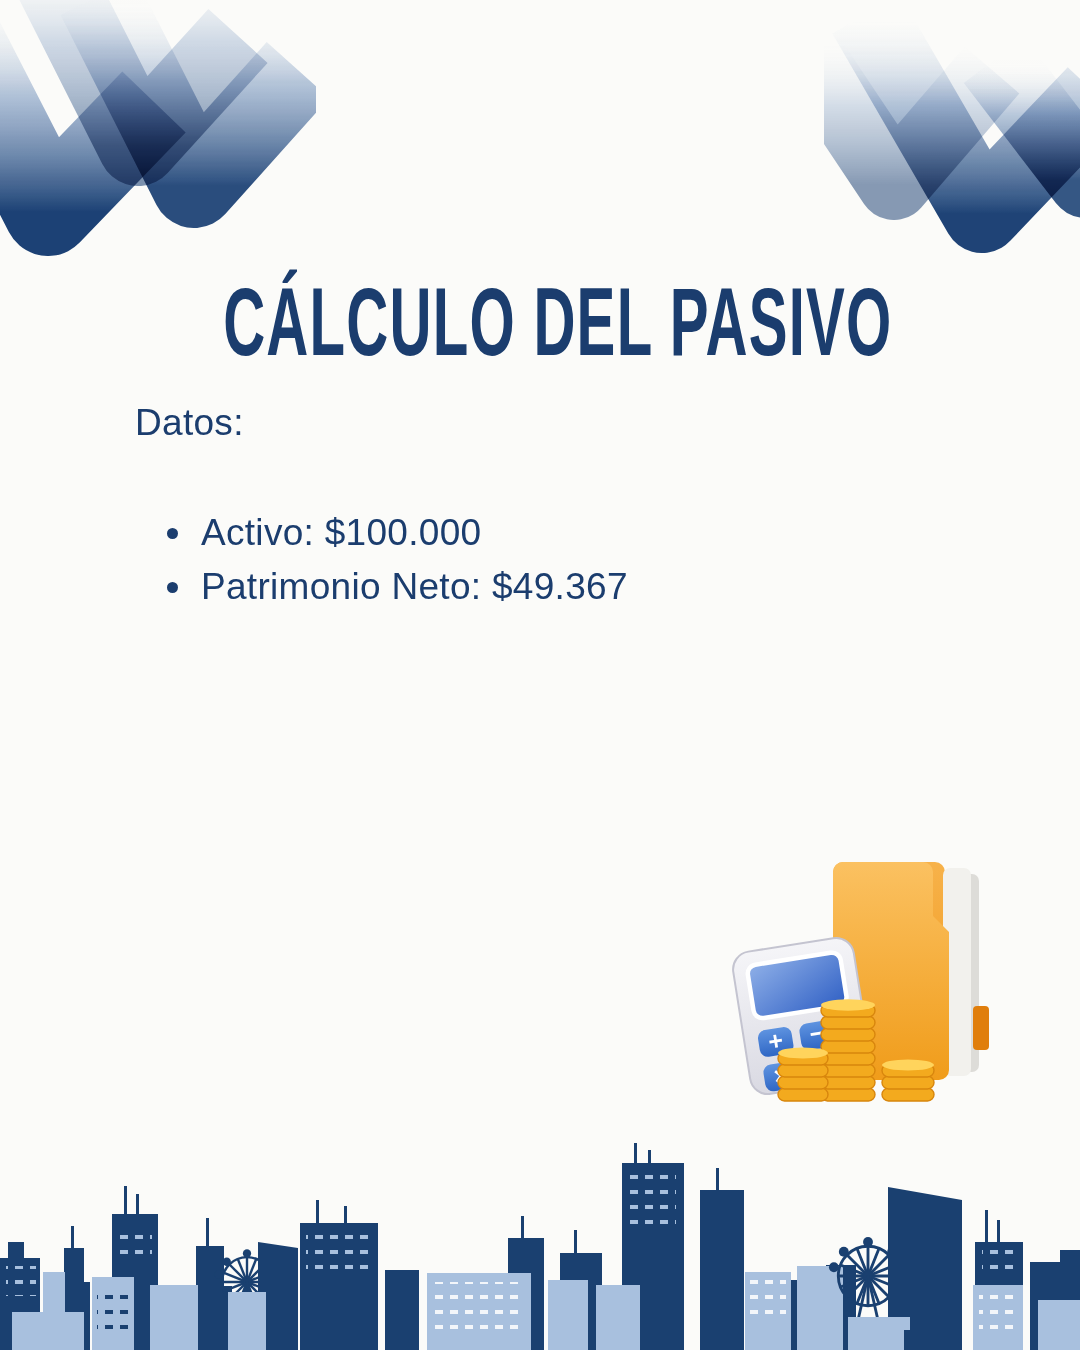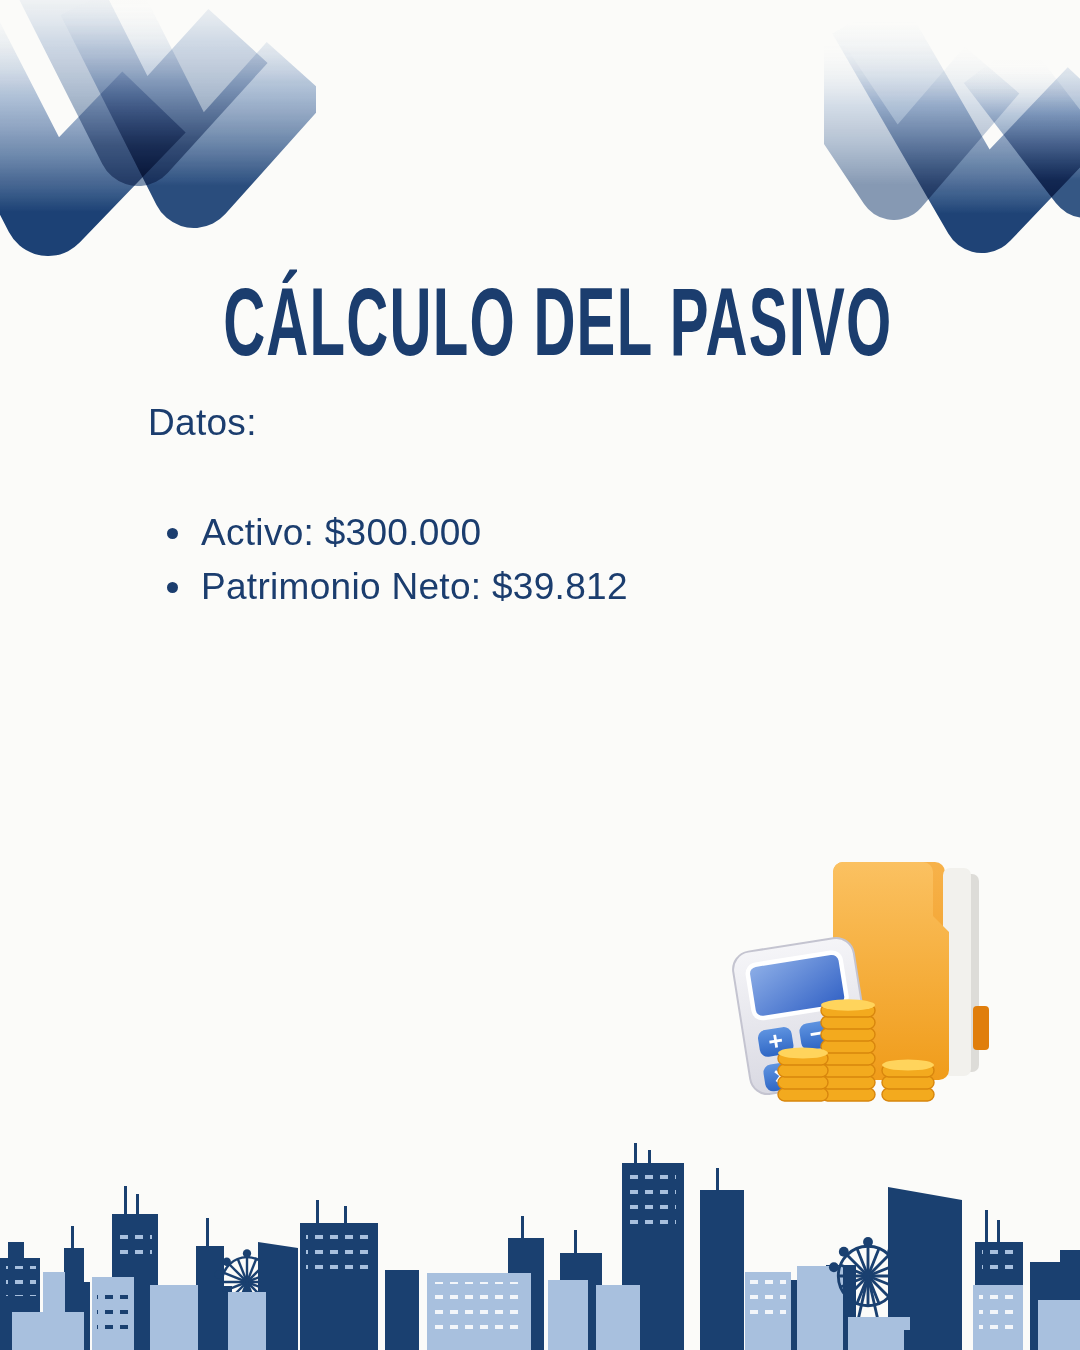--- a/index.html
+++ b/index.html
@@ -13,21 +13,21 @@
   .decor-tl{left:-14px;top:-16px;}
   .decor-tr{right:0;top:22px;}
   .chev{fill:none;stroke:url(#chevGrad);stroke-linejoin:round;stroke-linecap:butt;mix-blend-mode:multiply;}
   .chev2{fill:none;stroke:url(#chevGrad2);stroke-linejoin:round;stroke-linecap:butt;mix-blend-mode:multiply;}
 
   .title{position:absolute;top:266px;left:0;width:100%;margin:0;text-align:center;
     font-weight:700;font-size:97px;letter-spacing:2px;white-space:nowrap;color:var(--navy);}
   .title-inner{display:inline-block;transform:scaleX(.60);transform-origin:center;}
 
   .body-text{font-size:37px;letter-spacing:.3px;color:var(--navy);}
-  .datos{position:absolute;left:135px;top:402px;margin-left:13px;}
+  .datos{position:absolute;left:135px;top:402px;}
   .bullets{position:absolute;left:167px;top:506px;margin:0;padding:0;list-style:none;}
   .bullets li{display:flex;align-items:center;height:54px;}
   .dot{width:11px;height:11px;border-radius:50%;background:var(--navy);margin-right:23px;flex:none;}
   .item-a{position:absolute;left:135px;top:674px;margin:0;}
   .item-b{position:absolute;left:135px;top:780px;width:812px;line-height:54px;margin:0;}
   .jline{text-align:justify;text-align-last:justify;}
 
   .illus{position:absolute;left:705px;top:848px;}
   .paper{fill:var(--paper);}
   .paperShade{fill:var(--paperShade);}
@@ -84,25 +84,25 @@
 
   <h1 class="title">
     <span class="title-inner">CÁLCULO DEL PASIVO</span>
   </h1>
 
   <div class="body-text datos">Datos:</div>
 
   <ul class="bullets body-text">
     <li>
       <span class="dot"></span>
-      <span>Activo: $300.000</span>
+      <span>Activo: $100.000</span>
     </li>
     <li>
       <span class="dot"></span>
-      <span>Patrimonio Neto: $39.812</span>
+      <span>Patrimonio Neto: $49.367</span>
     </li>
   </ul>
 
 
 
   <svg class="illus" width="295" height="265" viewBox="0 0 295 265">
     <defs>
       <linearGradient id="gFold" x1="0" y1="0" x2="0" y2="1">
         <stop offset="0" class="fo1"></stop>
           <stop offset="1" class="fo2"></stop>

